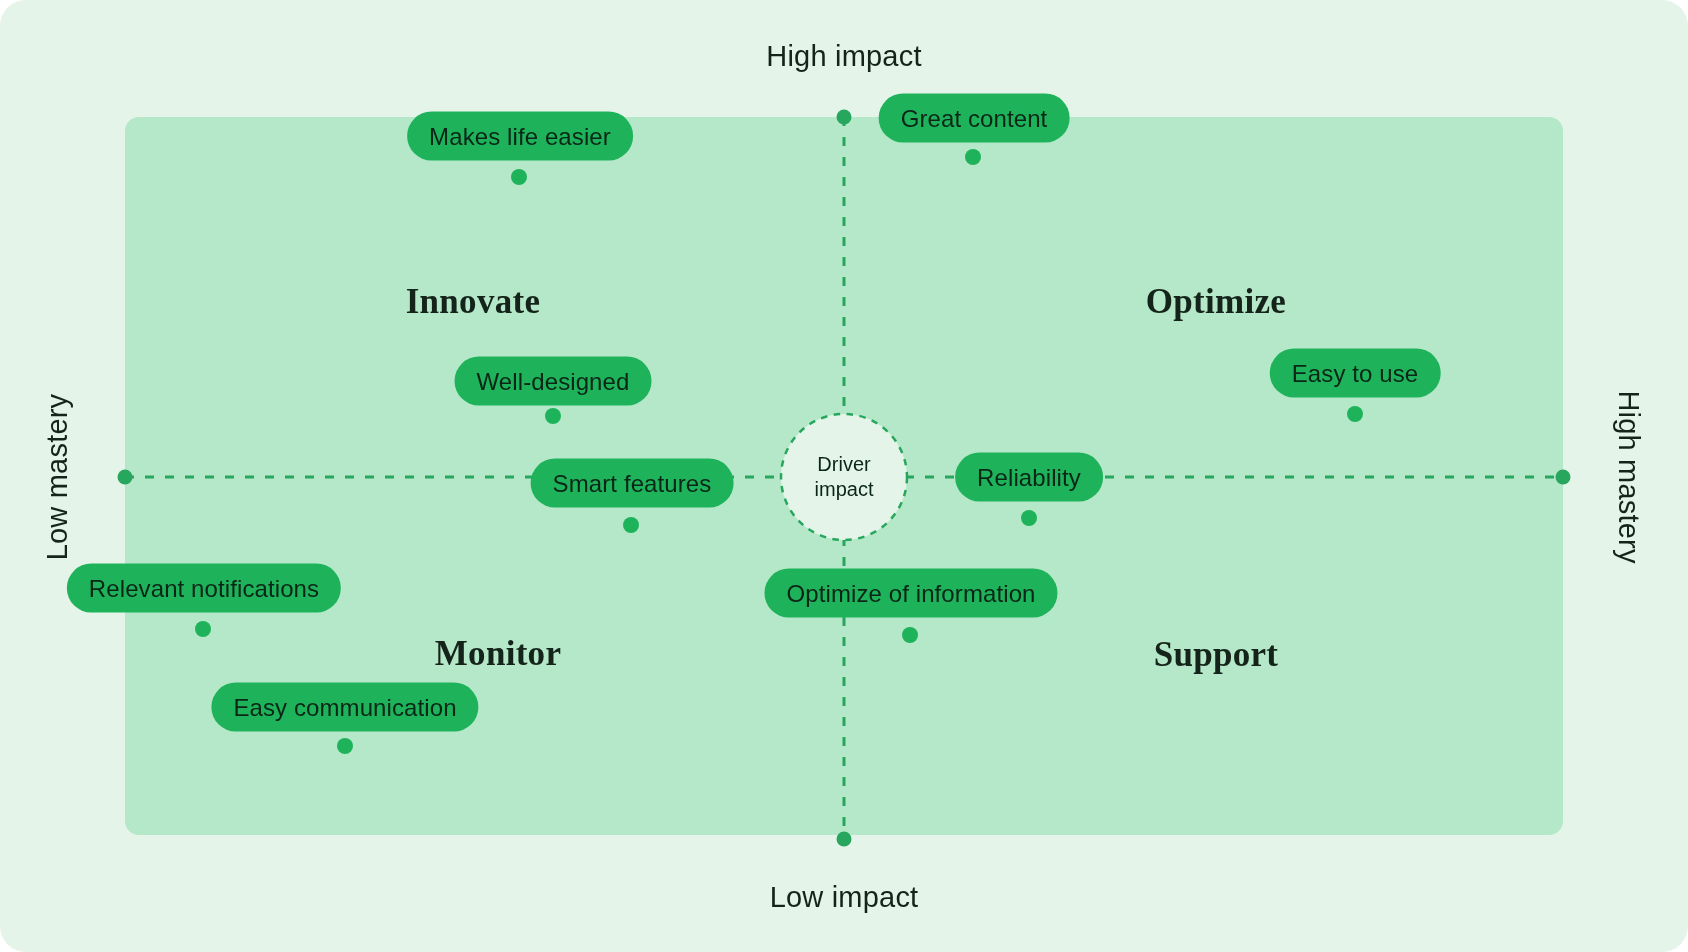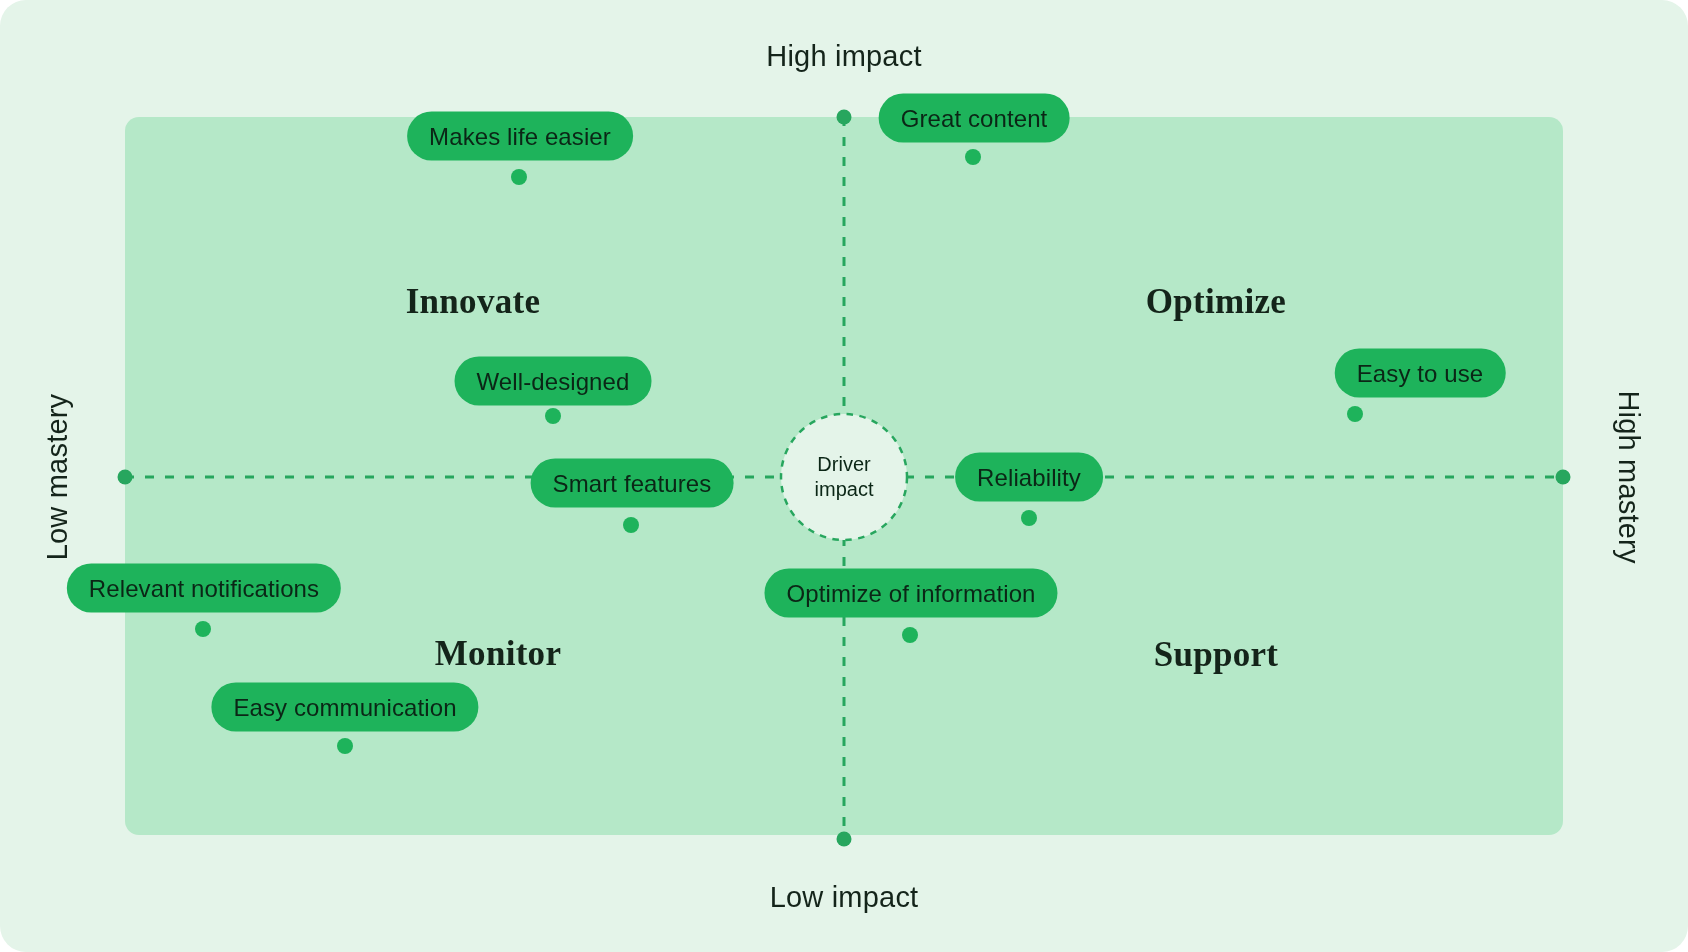--- a/index.html
+++ b/index.html
@@ -113,21 +113,21 @@
       <div class="quad-title" style="left: 498px; top: 654px;">Monitor</div>
       <div class="quad-title" style="left: 1216px; top: 655px;">Support</div>
     </div>
   <div>
       <div class="pill" style="left: 520px; top: 136px;">Makes life easier</div>
       <div class="pill-dot" style="left: 519px; top: 177px;"></div>
       <div class="pill" style="left: 974px; top: 118px;">Great content</div>
       <div class="pill-dot" style="left: 973px; top: 157px;"></div>
       <div class="pill" style="left: 553px; top: 375px; margin-top: 6px;">Well-designed</div>
       <div class="pill-dot" style="left: 553px; top: 416px;"></div>
-      <div class="pill" style="left: 1420px; top: 373px;">Easy to use</div>
+      <div class="pill" style="left: 1355px; top: 373px;">Easy to use</div>
       <div class="pill-dot" style="left: 1355px; top: 414px;"></div>
       <div class="pill" style="left: 632px; top: 483px; text-align: right;">Smart features</div>
       <div class="pill-dot" style="left: 631px; top: 525px;"></div>
       <div class="pill" style="left: 1029px; top: 477px;">Reliability</div>
       <div class="pill-dot" style="left: 1029px; top: 518px;"></div>
       <div class="pill" style="left: 204px; top: 588px;">Relevant notifications</div>
       <div class="pill-dot" style="left: 203px; top: 629px;"></div>
       <div class="pill" style="left: 911px; top: 593px;">Optimize of information</div>
       <div class="pill-dot" style="left: 910px; top: 635px;"></div>
       <div class="pill" style="left: 345px; top: 707px;">Easy communication</div>

